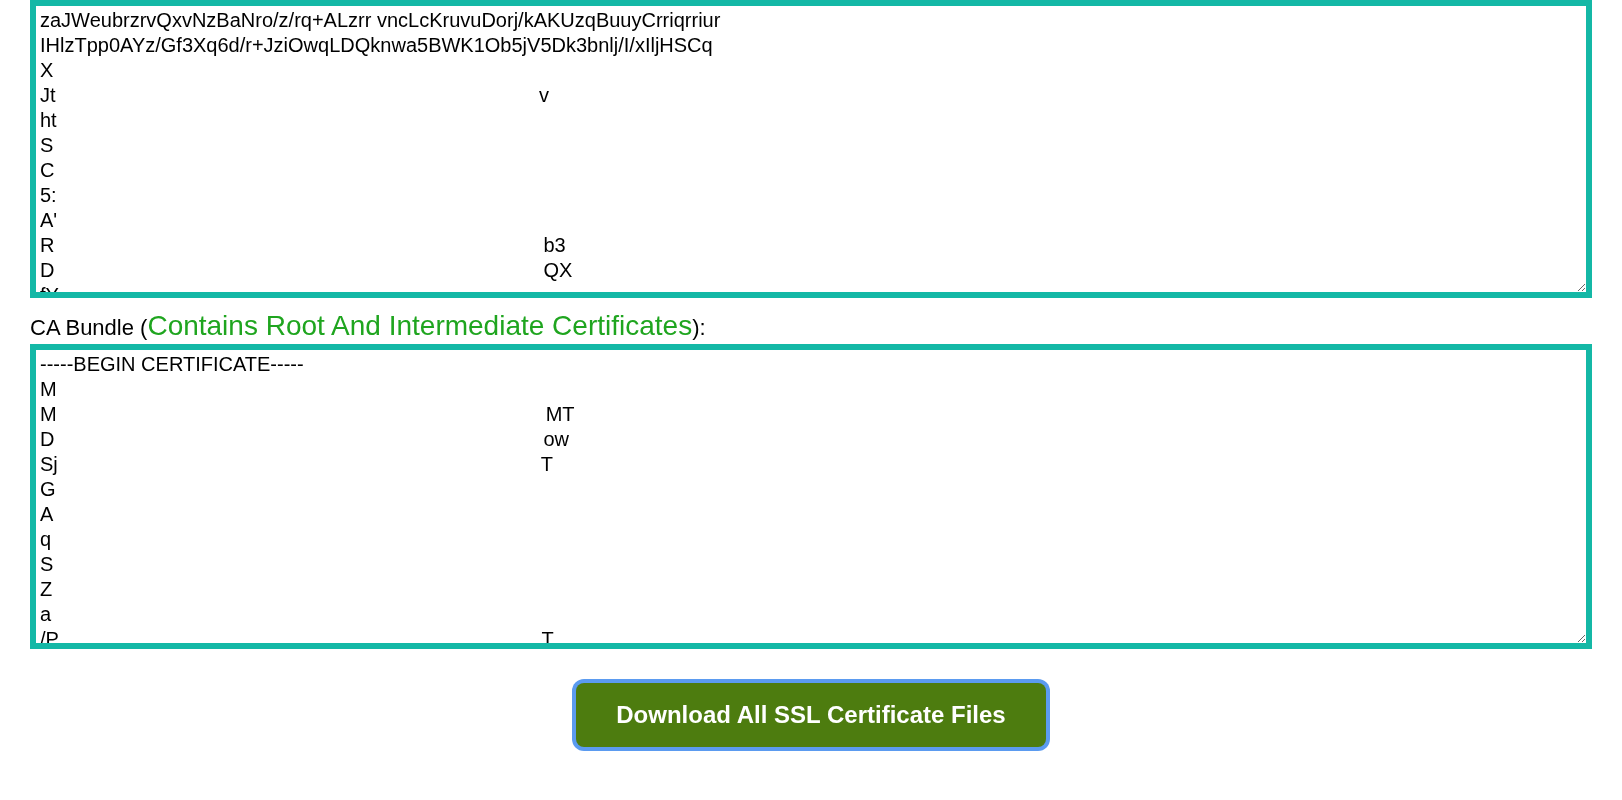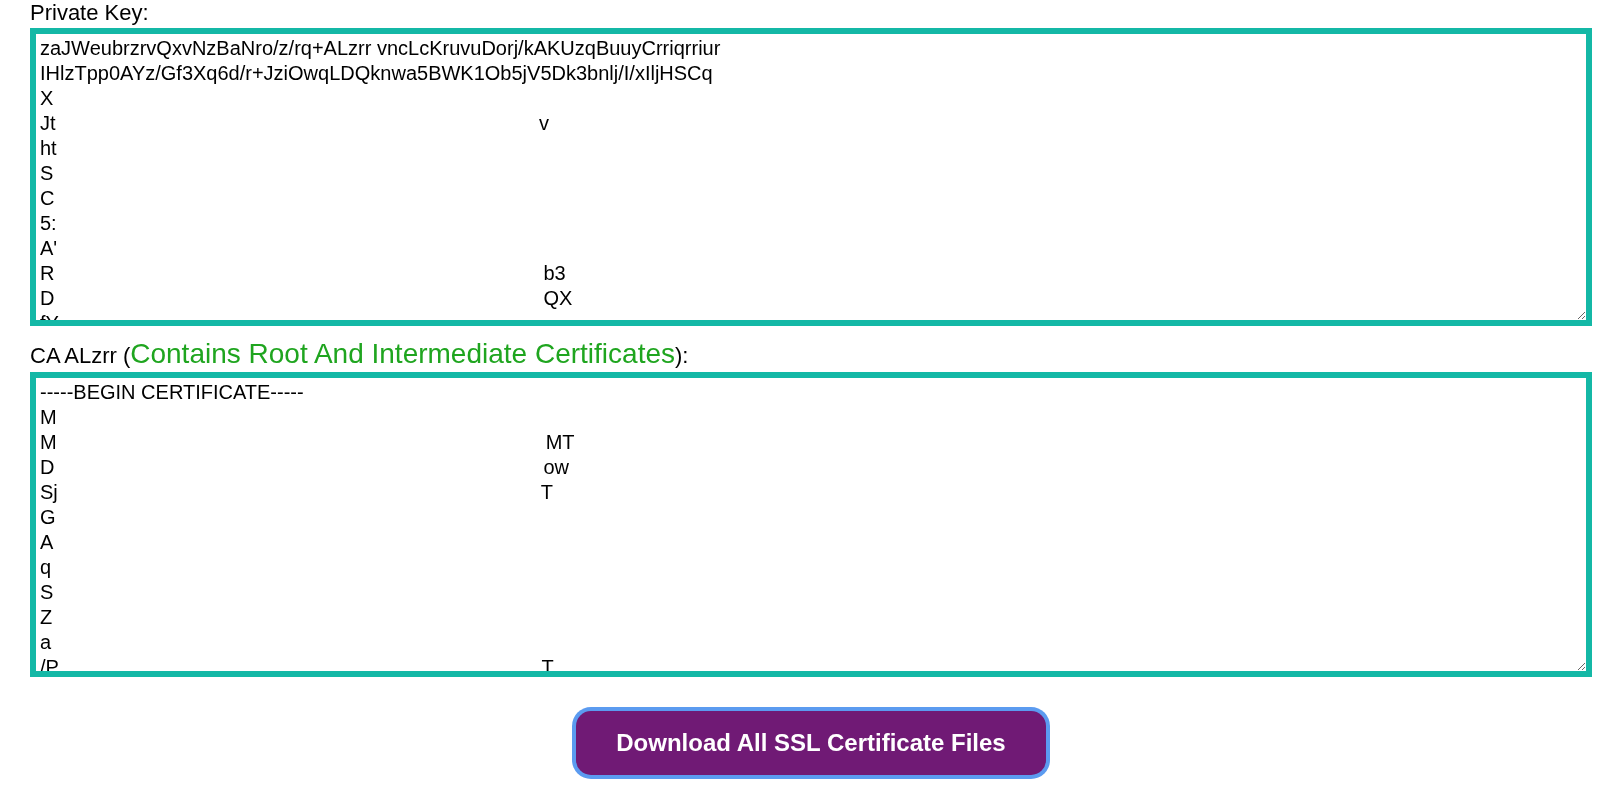--- a/index.html
+++ b/index.html
@@ -45,57 +45,56 @@
     }
     .textarea-ca {
       height: 305px;
     }
     .download-container {
       display: flex;
       justify-content: center;
       margin-top: 30px;
     }
     .download-btn {
-      background: #701a75;
+      background: #4d7c0f;
       color: #ffffff;
       font-size: 24px;
       font-weight: 700;
       border: none;
       padding: 18px 40px;
       cursor: pointer;
-      border-radius: 15px;
+      border-radius: 8px;
       box-shadow: 0 0 0 4px #5b9bf0;
     }
   </style>
 </head>
 <body>
 
 <div class="section">
-  <div class="label">Private Key:</div>
   <textarea class="textarea-private" style="">zaJWeubrzrvQxvNzBaNro/z/rq+ALzrr vncLcKruvuDorj/kAKUzqBuuyCrriqrriur
 IHlzTpp0AYz/Gf3Xq6d/r+JziOwqLDQknwa5BWK1Ob5jV5Dk3bnlj/I/xIljHSCq
 X
 Jt                                                                                       v
 ht
 S
 C
 5:
 A'
 R                                                                                        b3
 D                                                                                        QX
 fY
 V
 0l
 rZ
 At2U+Lx9IT5mFvtnPaWl3i6ZG7GvTr6Ov51kSERQ9XaluvPviIBh/vRa+crDrmWE</textarea>
 </div>
 
 <div class="section">
   <div class="label">
-    <span>CA ALzrr (</span><span class="label-green">Contains Root And Intermediate Certificates</span><span>):</span>
+    <span>CA Bundle (</span><span class="label-green">Contains Root And Intermediate Certificates</span><span>):</span>
   </div>
   <textarea class="textarea-ca" style="">-----BEGIN CERTIFICATE-----
 M
 M                                                                                        MT
 D                                                                                        ow
 Sj                                                                                       T
 G
 A
 q
 S

